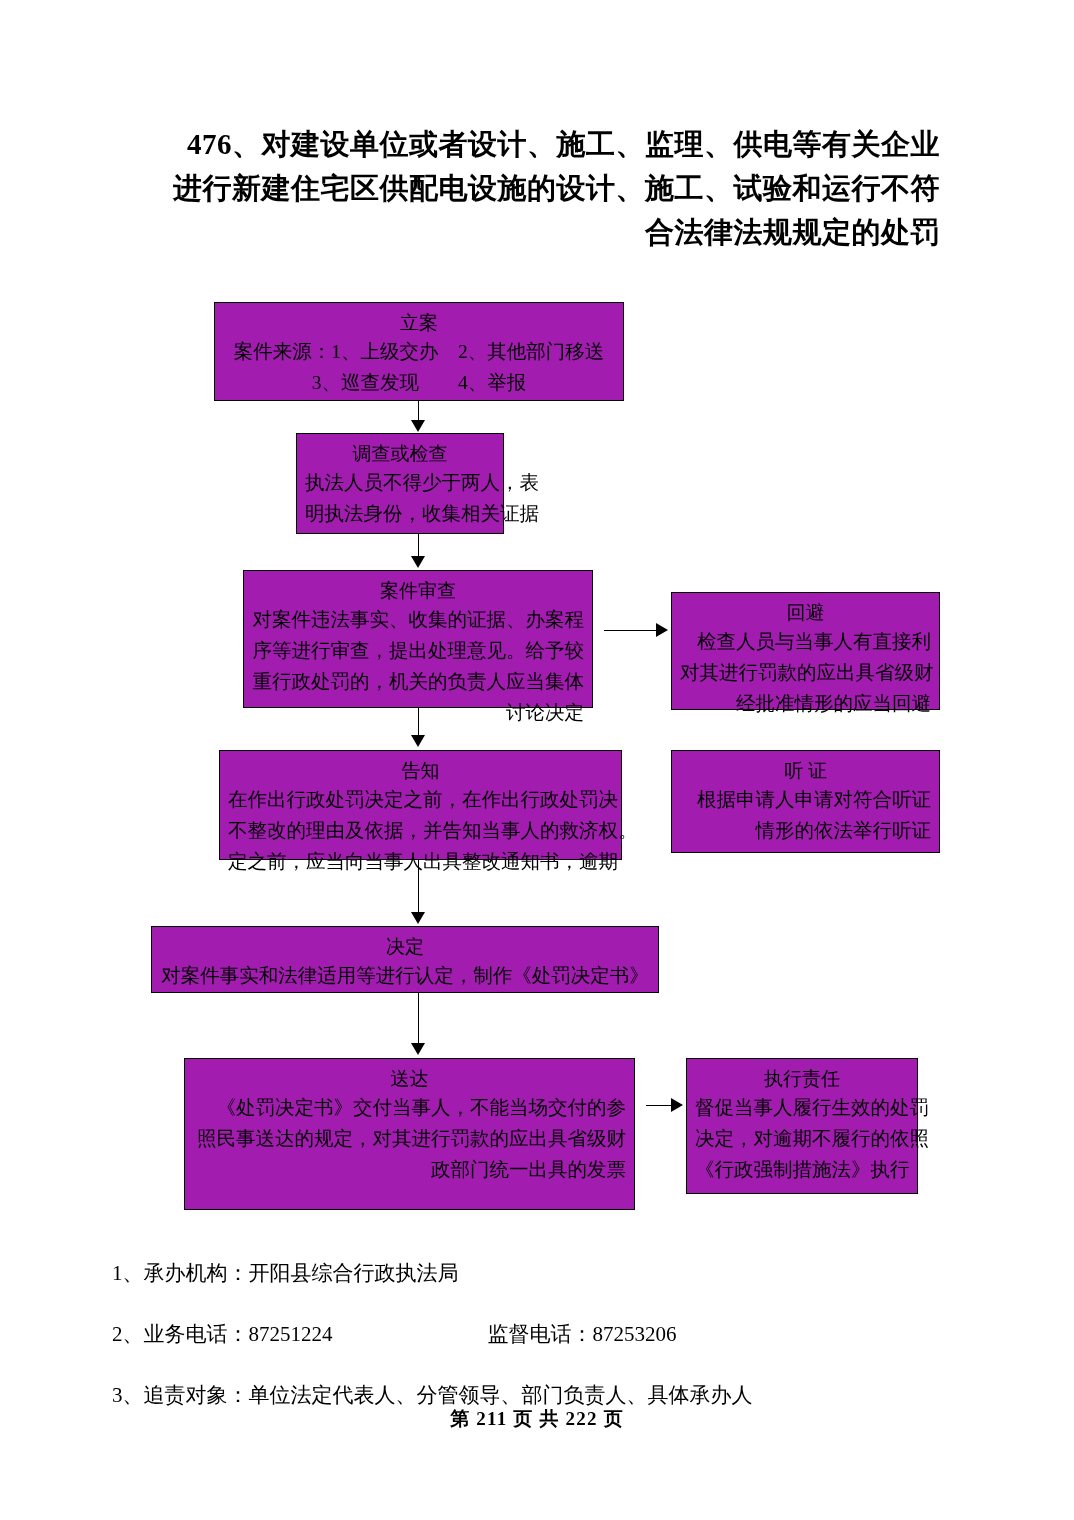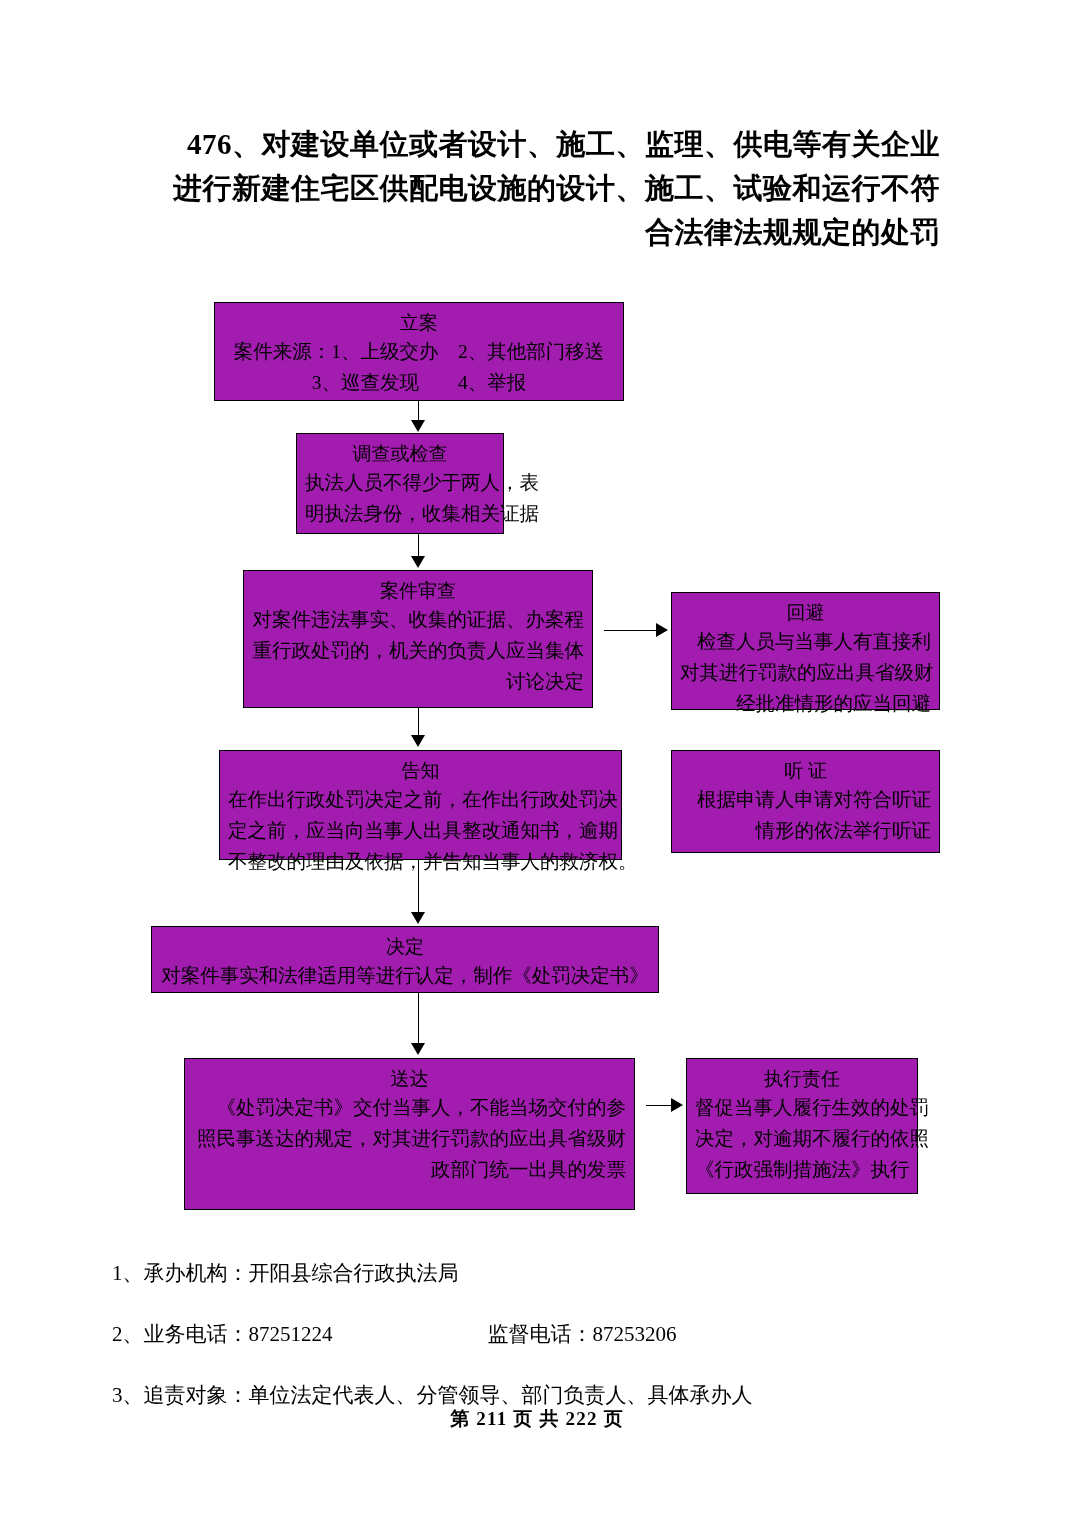--- a/index.html
+++ b/index.html
@@ -157,36 +157,37 @@
 
     <div class="node c" id="n-diao">
       <span class="ttl">调查或检查</span>
       <span class="ln">执法人员不得少于两人，表</span>
       <span class="ln">明执法身份，收集相关证据</span>
     </div>
 
     <div class="node l" id="n-shen">
       <span class="ttl">案件审查</span>
       <span class="ln">对案件违法事实、收集的证据、办案程</span>
+      <span class="ln">序等进行审查，提出处理意见。给予较</span>
       <span class="ln">重行政处罚的，机关的负责人应当集体</span>
       <span class="ln">讨论决定</span>
     </div>
 
     <div class="node l" id="n-hui">
       <span class="ttl">回避</span>
       <span class="ln">检查人员与当事人有直接利</span>
       <span class="ln">对其进行罚款的应出具省级财</span>
       <span class="ln">经批准情形的应当回避</span>
     </div>
 
     <div class="node l" id="n-gao">
       <span class="ttl">告知</span>
       <span class="ln">在作出行政处罚决定之前，在作出行政处罚决</span>
+      <span class="ln">不整改的理由及依据，并告知当事人的救济权。</span>
       <span class="ln">定之前，应当向当事人出具整改通知书，逾期</span>
-      <span class="ln">不整改的理由及依据，并告知当事人的救济权。</span>
     </div>
 
     <div class="node l" id="n-ting">
       <span class="ttl">听 证</span>
       <span class="ln">根据申请人申请对符合听证</span>
       <span class="ln">情形的依法举行听证</span>
     </div>
 
     <div class="node c" id="n-jue">
       <span class="ttl">决定</span>

